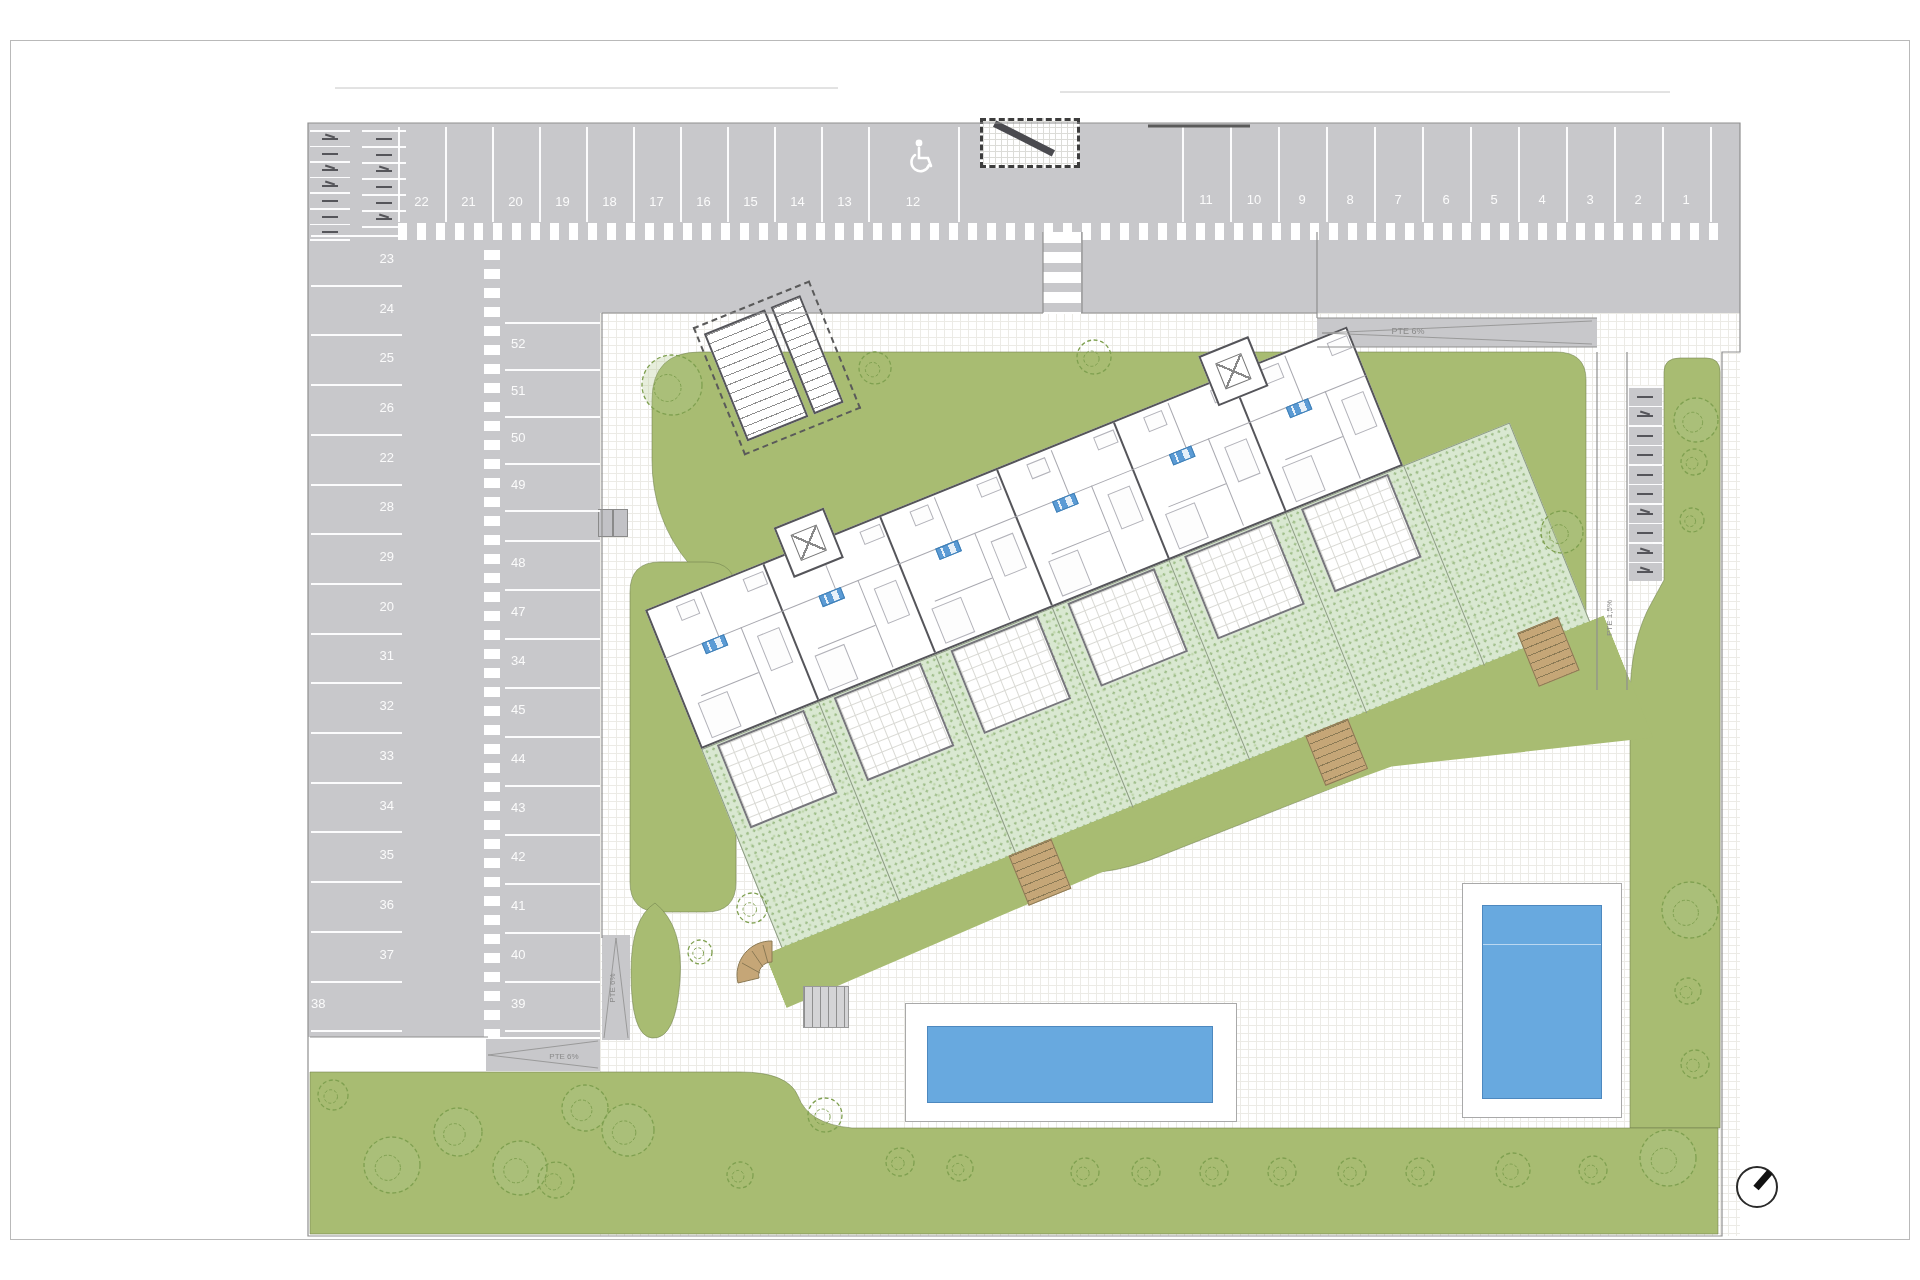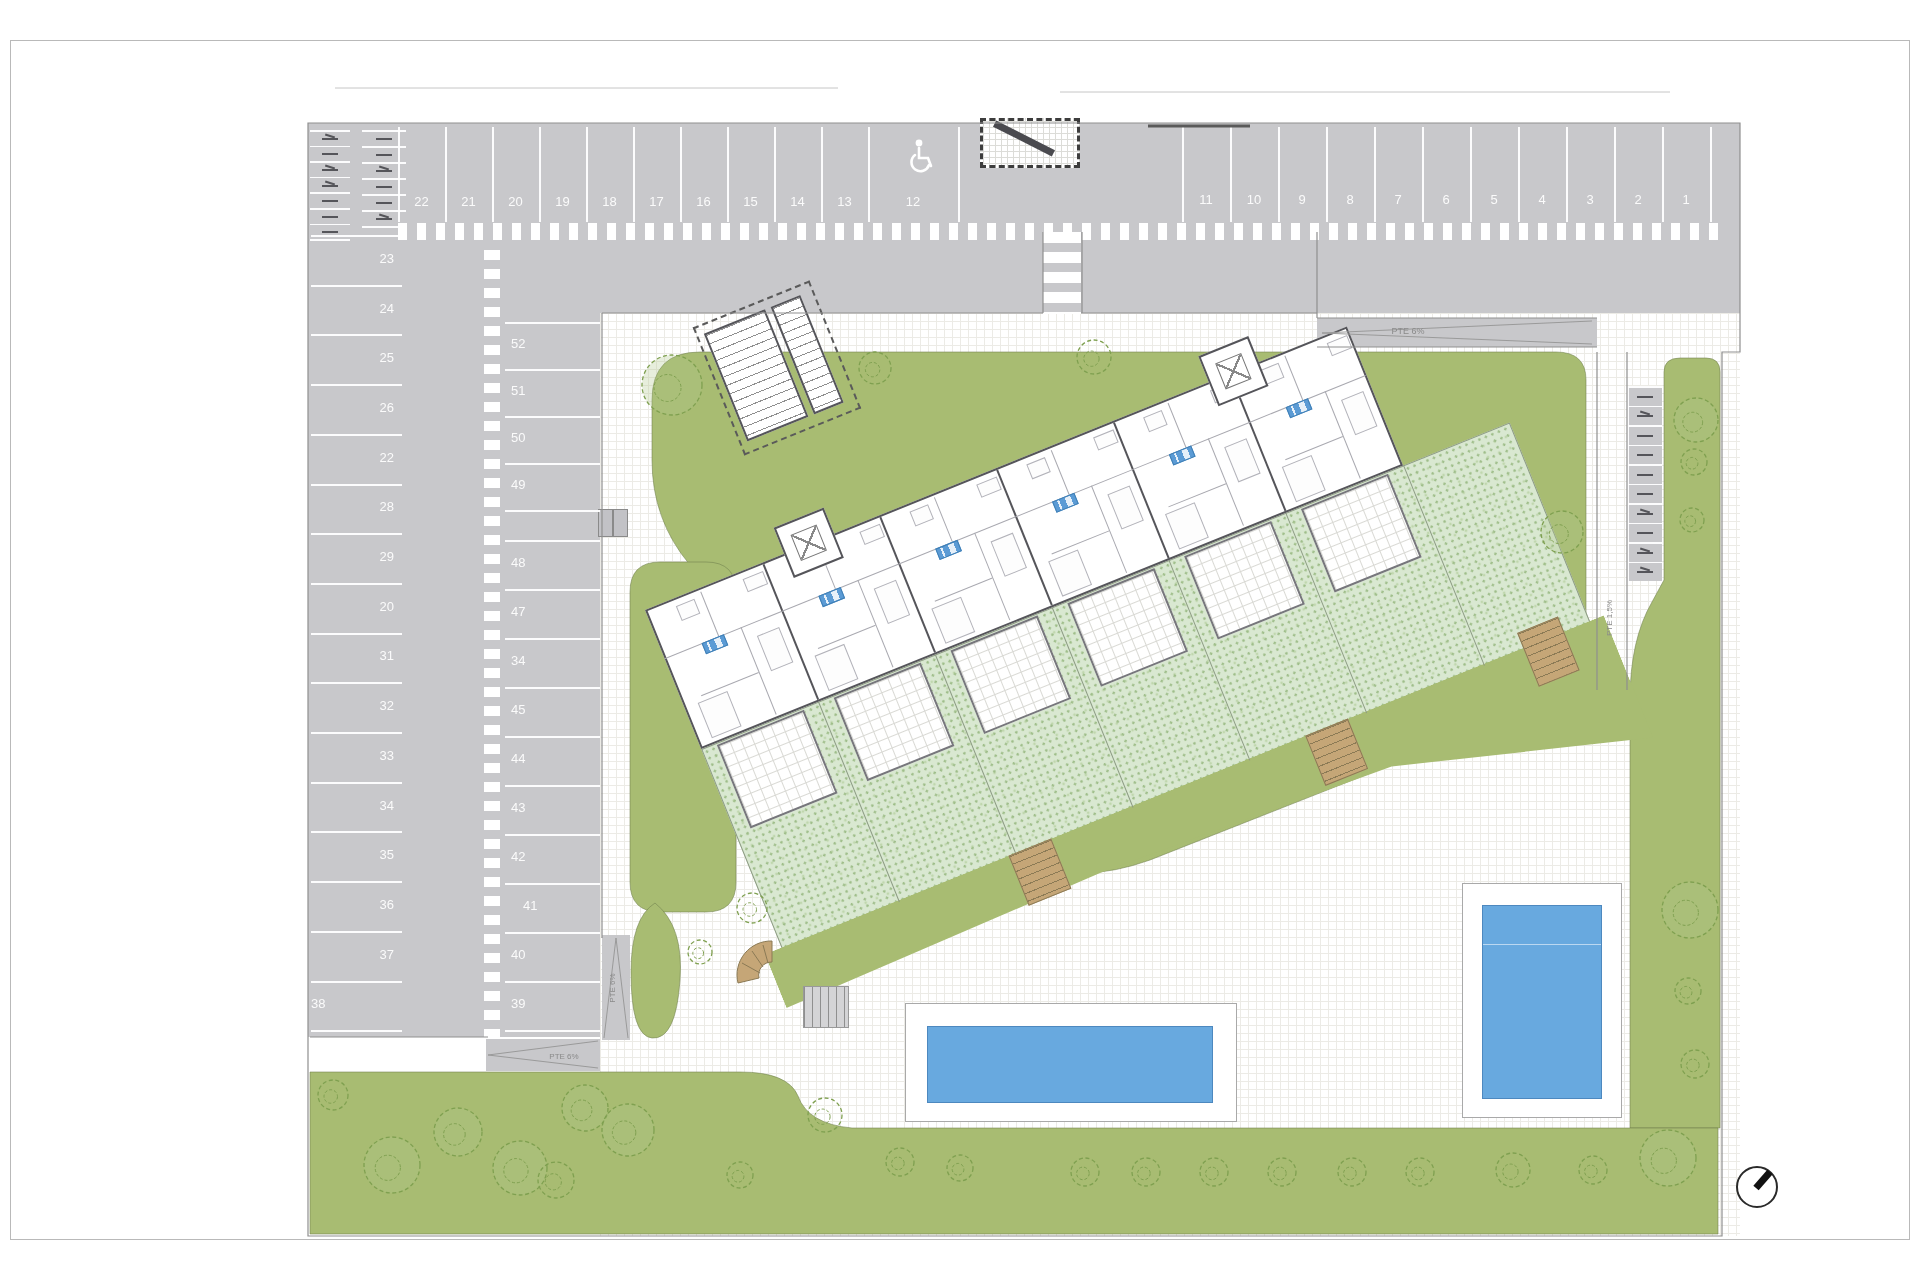--- a/index.html
+++ b/index.html
@@ -260,21 +260,21 @@
       <div class="snum" style="left: 511px; top: 653px; width: 40px; text-align: left; position: absolute;">34</div>
       <div class="hline" style="left: 505px; top: 687px; width: 95px; position: absolute;"></div>
       <div class="snum" style="left: 511px; top: 702px; width: 40px; text-align: left; position: absolute;">45</div>
       <div class="hline" style="left: 505px; top: 736px; width: 95px; position: absolute;"></div>
       <div class="snum" style="left: 511px; top: 751px; width: 40px; text-align: left; position: absolute;">44</div>
       <div class="hline" style="left: 505px; top: 785px; width: 95px; position: absolute;"></div>
       <div class="snum" style="left: 511px; top: 800px; width: 40px; text-align: left; position: absolute;">43</div>
       <div class="hline" style="left: 505px; top: 834px; width: 95px; position: absolute;"></div>
       <div class="snum" style="left: 511px; top: 849px; width: 40px; text-align: left; position: absolute;">42</div>
       <div class="hline" style="left: 505px; top: 883px; width: 95px; position: absolute;"></div>
-      <div class="snum" style="left: 511px; top: 898px; width: 40px; text-align: left; position: absolute; margin-left: 12px;">41</div>
+      <div class="snum" style="left: 511px; top: 898px; width: 40px; text-align: left; position: absolute;">41</div>
       <div class="hline" style="left: 505px; top: 932px; width: 95px; position: absolute;"></div>
       <div class="snum" style="left: 511px; top: 947px; width: 40px; text-align: left; position: absolute;">40</div>
       <div class="hline" style="left: 505px; top: 981px; width: 95px; position: absolute;"></div>
       <div class="snum" style="left: 511px; top: 996px; width: 40px; text-align: left; position: absolute;">39</div>
       <div class="hline" style="left: 505px; top: 1030px; width: 95px; position: absolute;"></div>
       <div class="tick" style="left: 484px; top: 250px; width: 16px; height: 10px; position: absolute;"></div>
       <div class="tick" style="left: 484px; top: 269px; width: 16px; height: 10px; position: absolute;"></div>
       <div class="tick" style="left: 484px; top: 288px; width: 16px; height: 10px; position: absolute;"></div>
       <div class="tick" style="left: 484px; top: 307px; width: 16px; height: 10px; position: absolute;"></div>
       <div class="tick" style="left: 484px; top: 326px; width: 16px; height: 10px; position: absolute;"></div>

